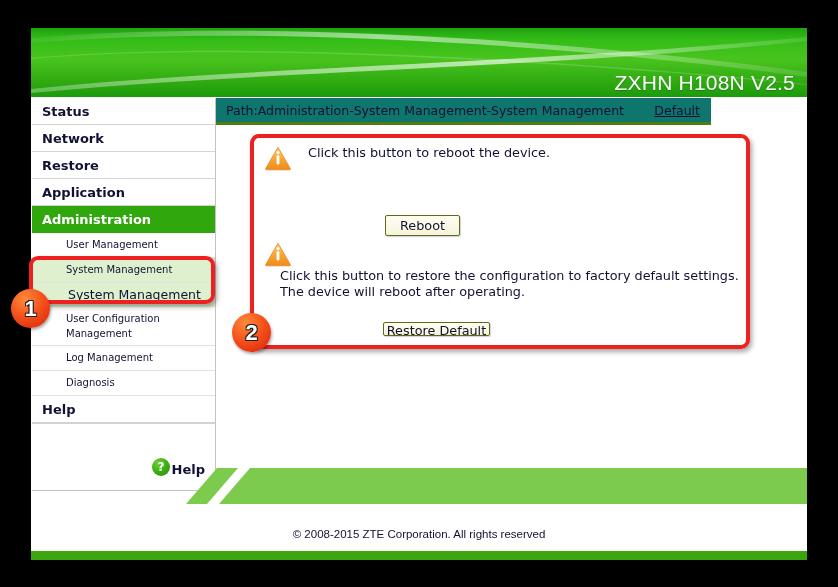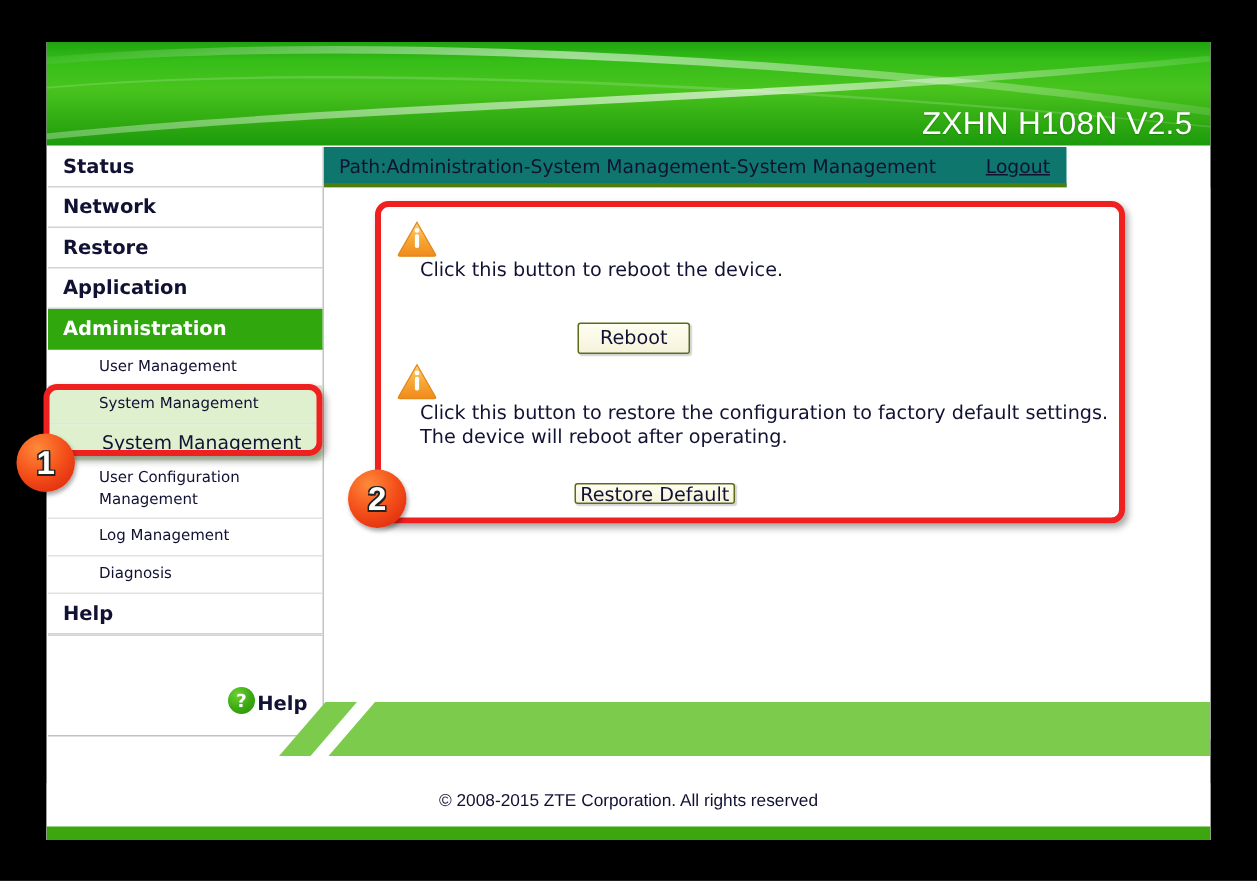--- a/index.html
+++ b/index.html
@@ -246,21 +246,21 @@
         </defs>
         <path d="M0,10 C230,-10 560,14 776,44 L776,49 C560,19 230,-5 0,15 Z" fill="url(#gshine)"></path>
         <path d="M0,61 C210,39 520,35 776,9 L776,13 C520,40 210,44 0,65 Z" fill="url(#gshine2)"></path>
         <path d="M0,30 C190,12 520,30 776,56 L776,57 C520,32 190,14 0,31 Z" fill="#ffffff" opacity="0.16"></path>
       </svg>
       <div id="banner-title">ZXHN H108N V2.5</div>
     </div>
 
     <div id="pathbar">
       <span id="path-text">Path:Administration-System Management-System Management</span>
-      <span id="logout-link">Logout</span>
+      <span id="logout-link">Default</span>
     </div>
 
     <div id="sidebar">
       <div class="menu-top">Status</div>
       <div class="menu-top">Network</div>
       <div class="menu-top">Restore</div>
       <div class="menu-top">Application</div>
       <div class="menu-top active">Administration</div>
 
       <div class="menu-sub">User Management</div>
@@ -273,21 +273,21 @@
       <div class="menu-top">Help</div>
 
       <div id="sidebar-help-box">
         <div id="help-badge">?</div>
         <div id="help-badge-label">Help</div>
       </div>
     </div>
 
     <div id="content">
 
-      <div class="info-row" style="left:48px; top:20px; width:470px;flex-direction:column;">
+      <div class="info-row" style="left:48px; top:20px; width:470px;">
         <svg class="info-icon" viewBox="0 0 28 26">
           <defs>
             <linearGradient id="tri1" x1="0" y1="0" x2="0" y2="1">
               <stop offset="0" stop-color="#fcd37a"></stop>
               <stop offset="50%" stop-color="#f7a836"></stop>
               <stop offset="100%" stop-color="#f08a1c"></stop>
             </linearGradient>
           </defs>
           <path d="M14,2.2 L26.2,23.4 Q27,24.8 25.4,24.8 L2.6,24.8 Q1,24.8 1.8,23.4 Z" fill="url(#tri1)" stroke="#e0881a" stroke-width="0.8"></path>
           <rect x="12.6" y="10.2" width="2.8" height="9.2" rx="1.2" fill="#ffffff"></rect>

